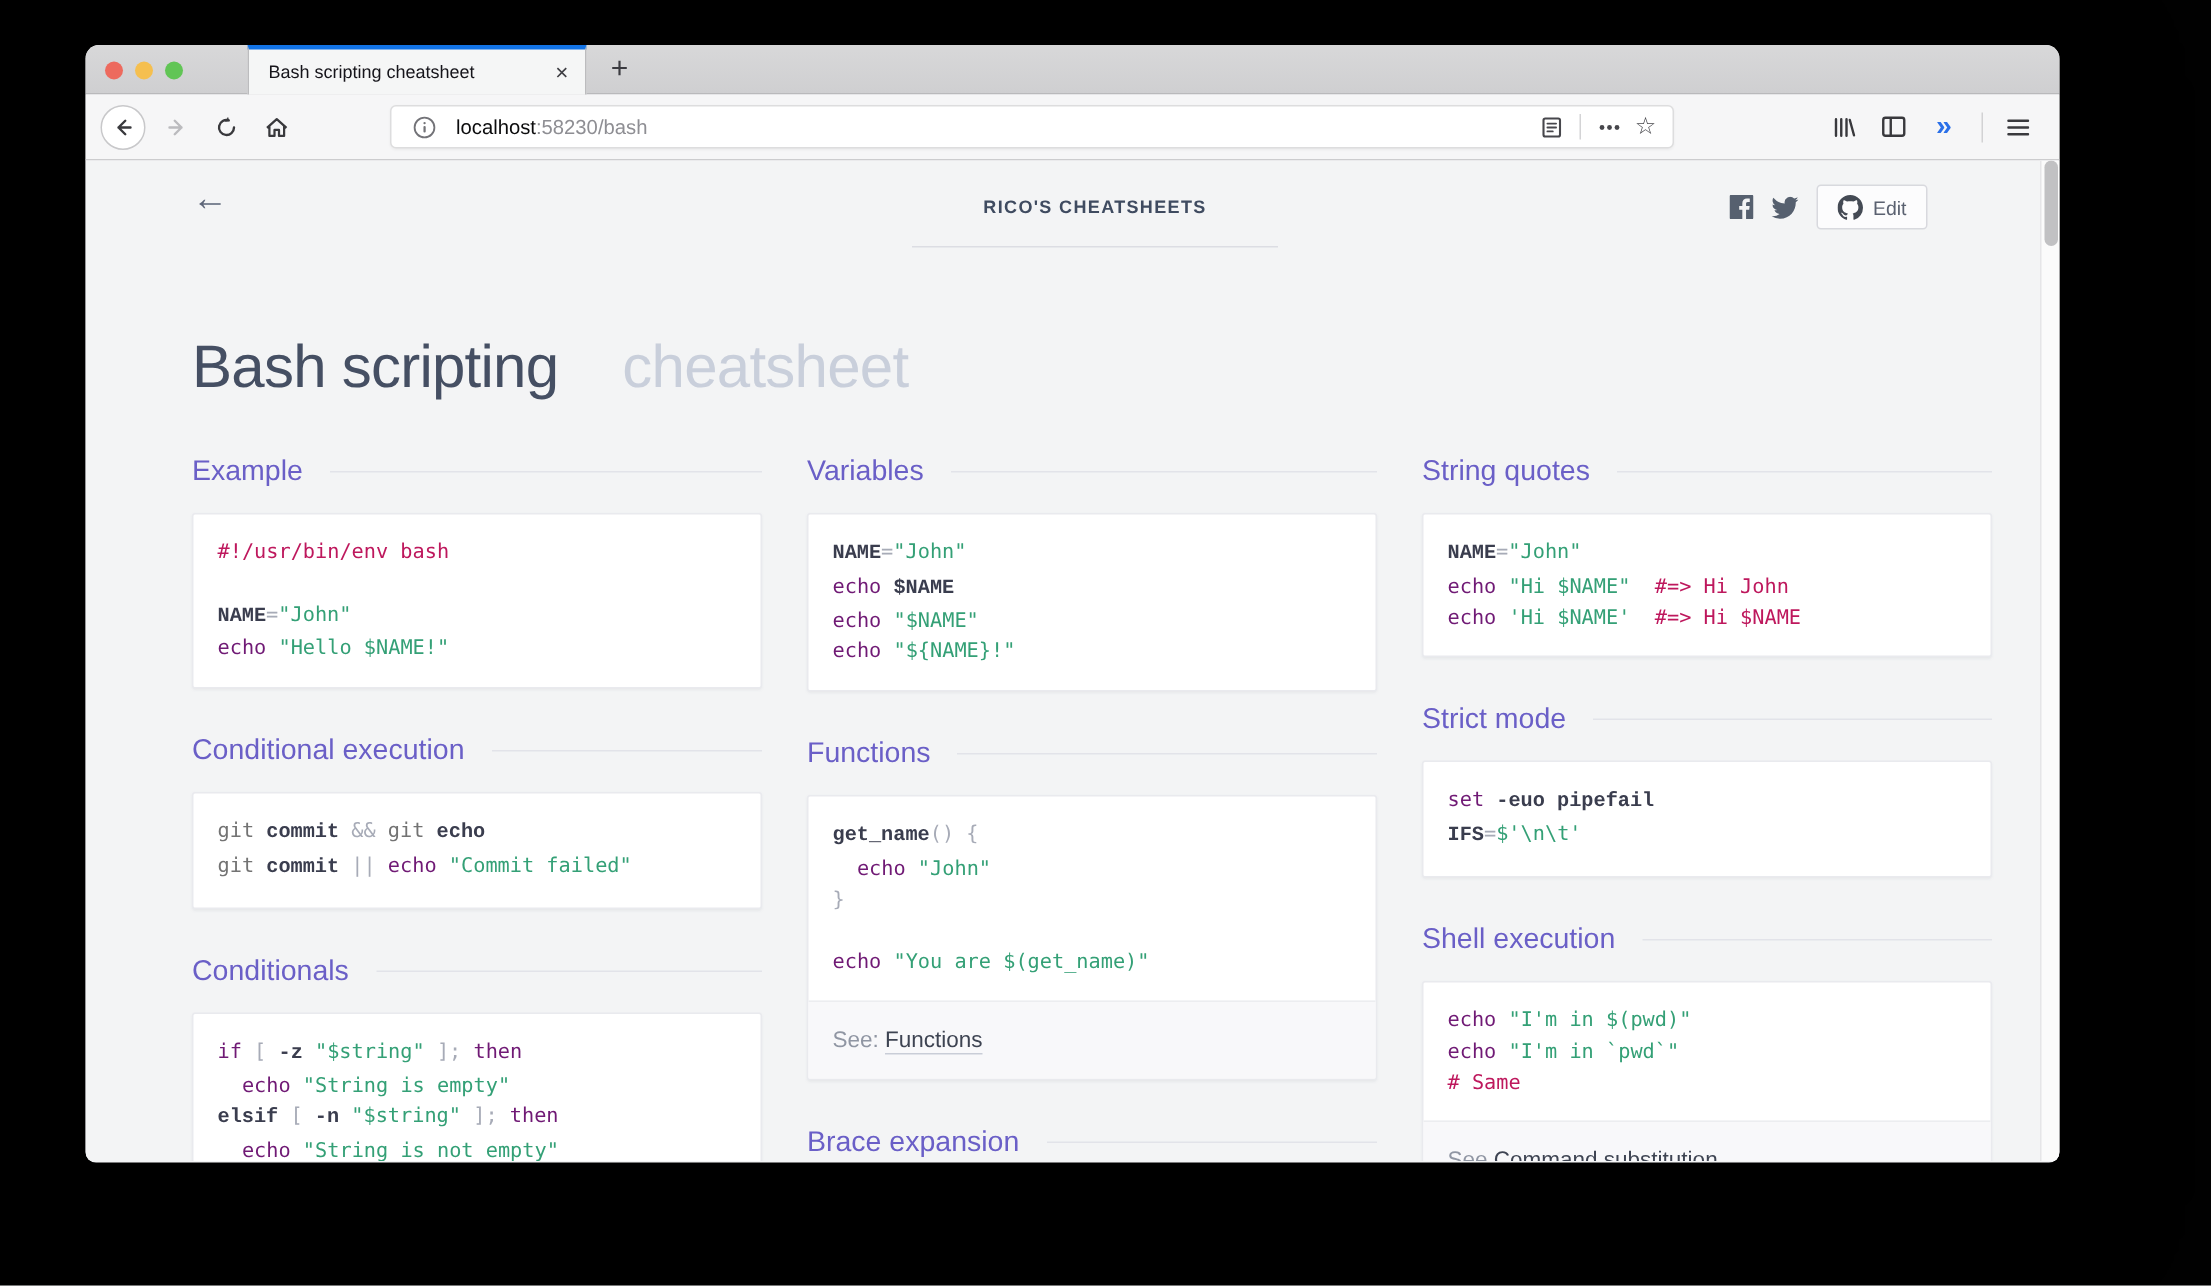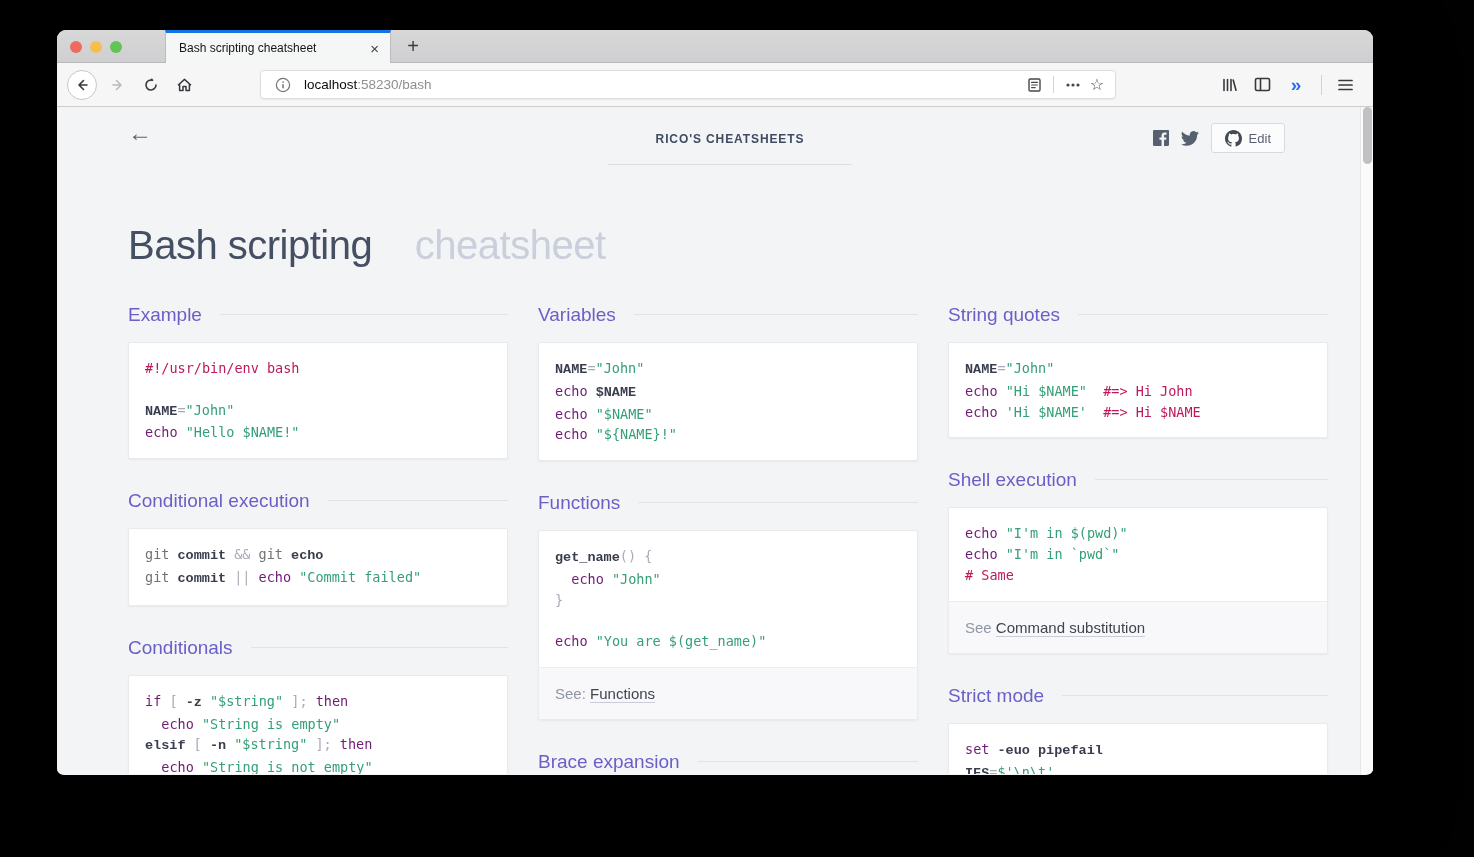--- a/index.html
+++ b/index.html
@@ -319,37 +319,37 @@
                 <span class="sec-rule"></span>
               </h2>
               <div class="card">
                 <pre class="code"><span class="tok-dk">NAME</span><span class="tok-pn">=</span><span class="tok-st">"John"</span>
 <span class="tok-kw">echo </span><span class="tok-st">"Hi $NAME"</span><span class="tok-cm">  #=&gt; Hi John</span>
 <span class="tok-kw">echo </span><span class="tok-st">'Hi $NAME'</span><span class="tok-cm">  #=&gt; Hi $NAME</span></pre>
               </div>
             </section>
             <section class="sheet-section">
               <h2 class="sec-title">
+                <span>Strict mode</span>
+                <span class="sec-rule"></span>
+              </h2>
+              <div class="card">
+                <pre class="code"><span class="tok-kw">set </span><span class="tok-dk">-euo pipefail</span>
+<span class="tok-dk">IFS</span><span class="tok-pn">=</span><span class="tok-st">$'\n\t'</span></pre>
+              </div>
+            </section>
+            <section class="sheet-section">
+              <h2 class="sec-title">
                 <span>Shell execution</span>
                 <span class="sec-rule"></span>
               </h2>
               <div class="card">
                 <pre class="code"><span class="tok-kw">echo </span><span class="tok-st">"I'm in $(pwd)"</span>
 <span class="tok-kw">echo </span><span class="tok-st">"I'm in `pwd`"</span>
 <span class="tok-cm"># Same</span></pre>
                 <div class="card-footer"><span class="see">See </span><a class="see-link">Command substitution</a></div>
               </div>
             </section>
-            <section class="sheet-section">
-              <h2 class="sec-title">
-                <span>Strict mode</span>
-                <span class="sec-rule"></span>
-              </h2>
-              <div class="card">
-                <pre class="code"><span class="tok-kw">set </span><span class="tok-dk">-euo pipefail</span>
-<span class="tok-dk">IFS</span><span class="tok-pn">=</span><span class="tok-st">$'\n\t'</span></pre>
-              </div>
-            </section>
           </div>
       </div>
     </div>
   </div>
 </div>
 
 </body></html>

